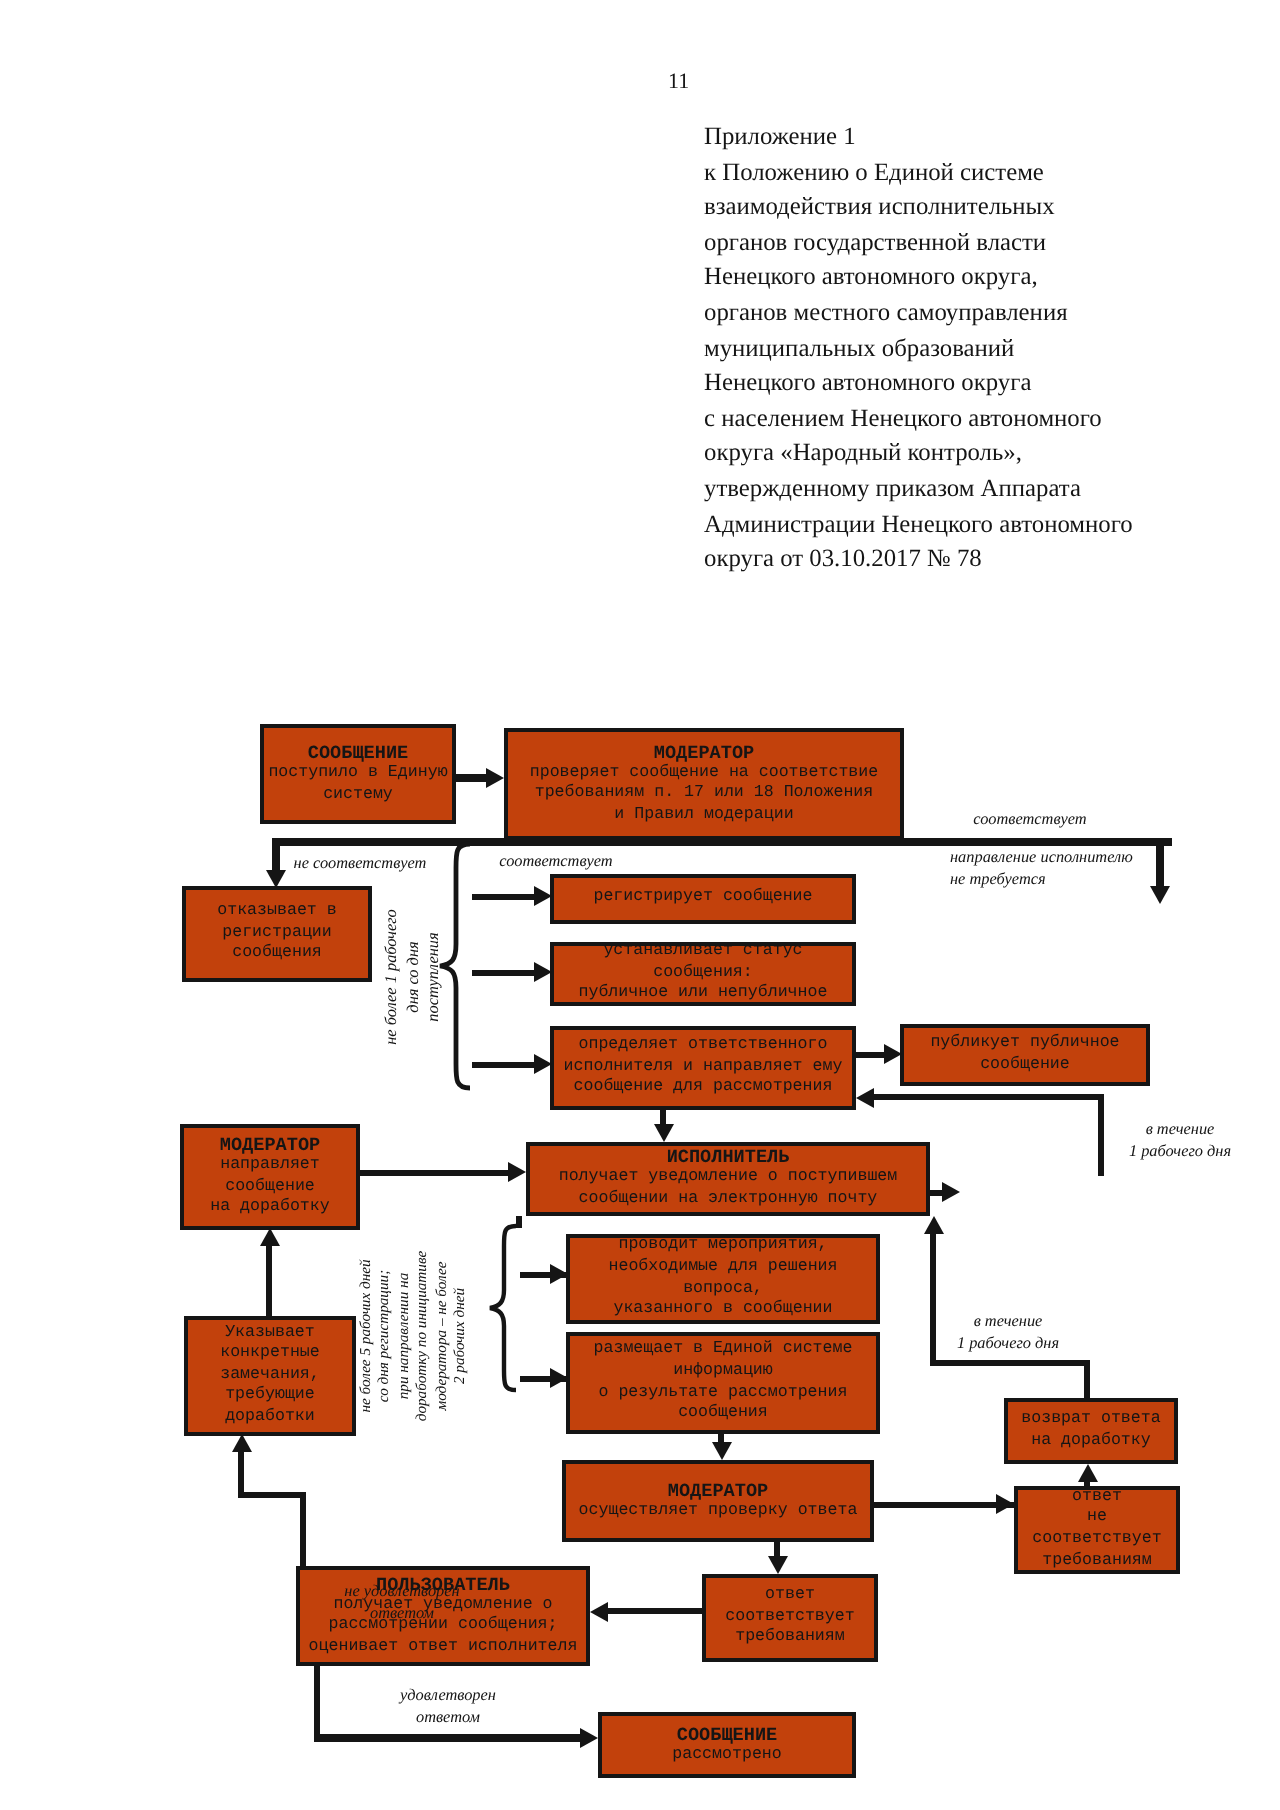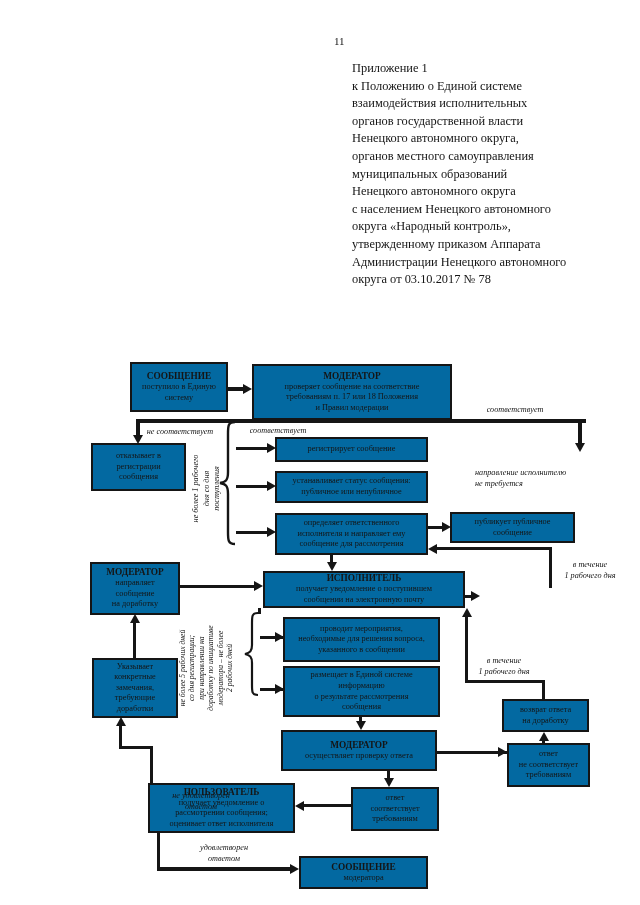--- a/index.html
+++ b/index.html
@@ -2,23 +2,23 @@
 <html><head>
 <meta charset="utf-8">
 <style>
   html,body{margin:0;padding:0;background:#ffffff;}
   #page{position:relative;width:640px;height:905px;background:#ffffff;overflow:hidden;
         font-family:"Liberation Serif",serif;color:#151515;}
   .abs{position:absolute;}
   .pagenum{font-size:11px;}
   .appendix{font-size:12.4px;line-height:17.6px;white-space:pre-line;}
   .dtitle{font-size:13.5px;line-height:17px;font-weight:bold;text-align:center;white-space:pre-line;}
-  .box{position:absolute;border:2px solid #151515;background:#0369a1;box-sizing:border-box;
+  .box{position:absolute;border:2px solid #151515;background:#c2410c;box-sizing:border-box;
        display:flex;flex-direction:column;align-items:center;justify-content:center;
-       text-align:center;padding:0 2px;}
+       text-align:center;padding:0 2px;font-family:Liberation Mono, monospace;}
   .box.b3{border-width:2.5px;}
   .bt{font-weight:bold;font-size:9.3px;line-height:11px;white-space:pre-line;}
   .bb{font-size:8.3px;line-height:10.6px;white-space:pre-line;}
   .lbl{position:absolute;font-style:italic;font-size:8.2px;line-height:10.5px;
        text-align:center;white-space:pre-line;}
   .lbl.left{text-align:left;}
   .vlbl{transform:rotate(-90deg);}
   .ln{position:absolute;background:#151515;}
   .ah{position:absolute;width:0;height:0;border-style:solid;border-color:transparent;}
   .ah-r{border-width:5px 0 5px 9px;border-left-color:#151515;}
@@ -146,27 +146,27 @@
 
   <div class="box b3" style="left:148px;top:783px;width:147px;height:50px;">
     <div class="bt">ПОЛЬЗОВАТЕЛЬ</div>
     <div class="bb">получает уведомление о
 рассмотрении сообщения;
 оценивает ответ исполнителя</div>
   </div>
 
   <div class="box b3" style="left:299px;top:856px;width:129px;height:33px;">
     <div class="bt">СООБЩЕНИЕ</div>
-    <div class="bb">модератора</div>
+    <div class="bb">рассмотрено</div>
   </div>
 
   <div class="lbl" style="left:140px;top:427px;width:80px;">не соответствует</div>
   <div class="lbl" style="left:246px;top:426px;width:64px;">соответствует</div>
   <div class="lbl" style="left:480px;top:405px;width:70px;">соответствует</div>
-  <div class="lbl left" style="left:475px;top:424px;width:110px;margin-top:44px;">направление исполнителю
+  <div class="lbl left" style="left:475px;top:424px;width:110px;">направление исполнителю
 не требуется</div>
   <div class="lbl vlbl" style="left:155px;top:472px;width:105px;height:33px;">не более 1 рабочего
 дня со дня
 поступления</div>
   <div class="lbl vlbl" style="left:141px;top:640px;width:130px;height:56px;font-size:7.6px;line-height:9.4px;">не более 5 рабочих дней
 со дня регистрации;
 при направлении на
 доработку по инициативе
 модератора – не более
 2 рабочих дней</div>

